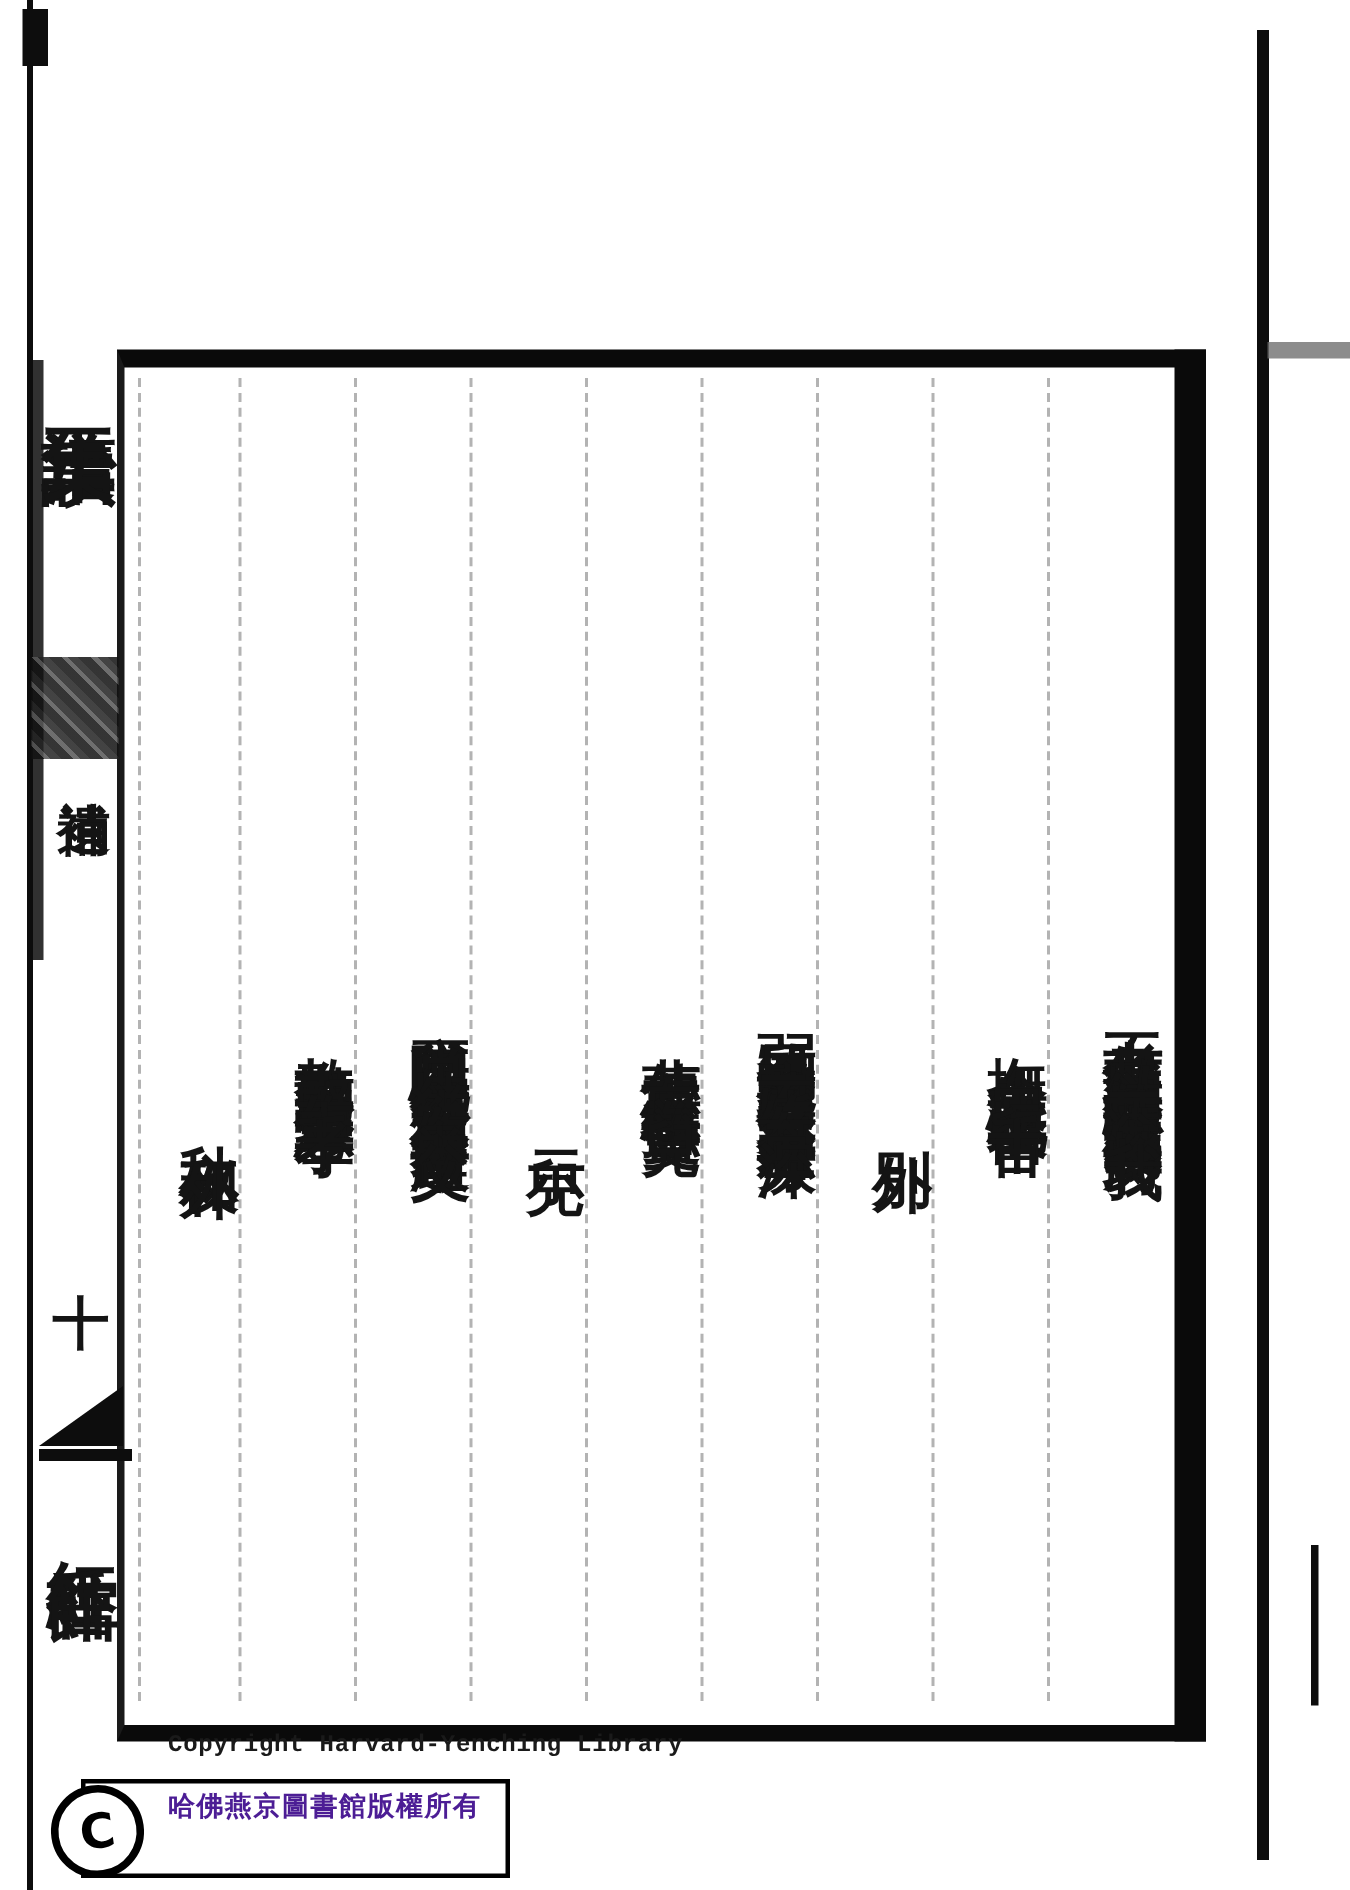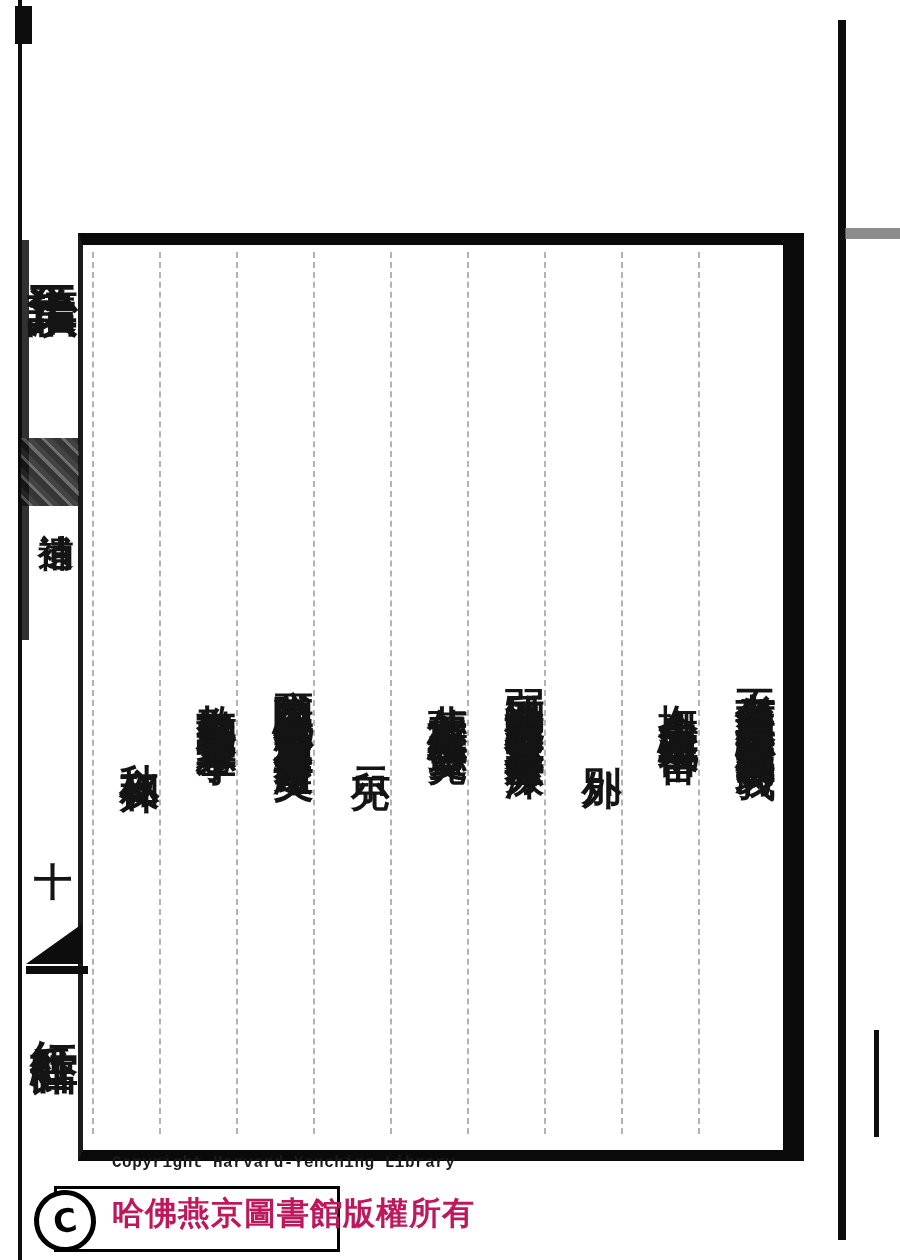--- a/index.html
+++ b/index.html
@@ -51,21 +51,21 @@
   .copy-circle{
     left:34px;top:1190px;width:52px;height:52px;
     border:5px solid #000;border-radius:50%;
     background:#fff;display:flex;align-items:center;justify-content:center;
     font-weight:bold;font-size:32px;color:#000;
     font-family:"DejaVu Sans",sans-serif;
     transform:rotate(-8deg);
   }
   .stamp-cjk{
     left:112px;top:1192px;width:222px;
-    font-size:32px;font-weight:bold;color:#be185d;
+    font-size:18px;font-weight:bold;color:#4c1d95;
     letter-spacing:1px;white-space:nowrap;
     filter:blur(.3px);
   }
   .stamp-en{
     left:112px;top:1154px;width:222px;
     font-family:"Liberation Mono","DejaVu Sans Mono",monospace;
     font-size:16px;font-weight:bold;color:#1a1a1a;letter-spacing:.5px;
     white-space:nowrap;
   }
 </style>

